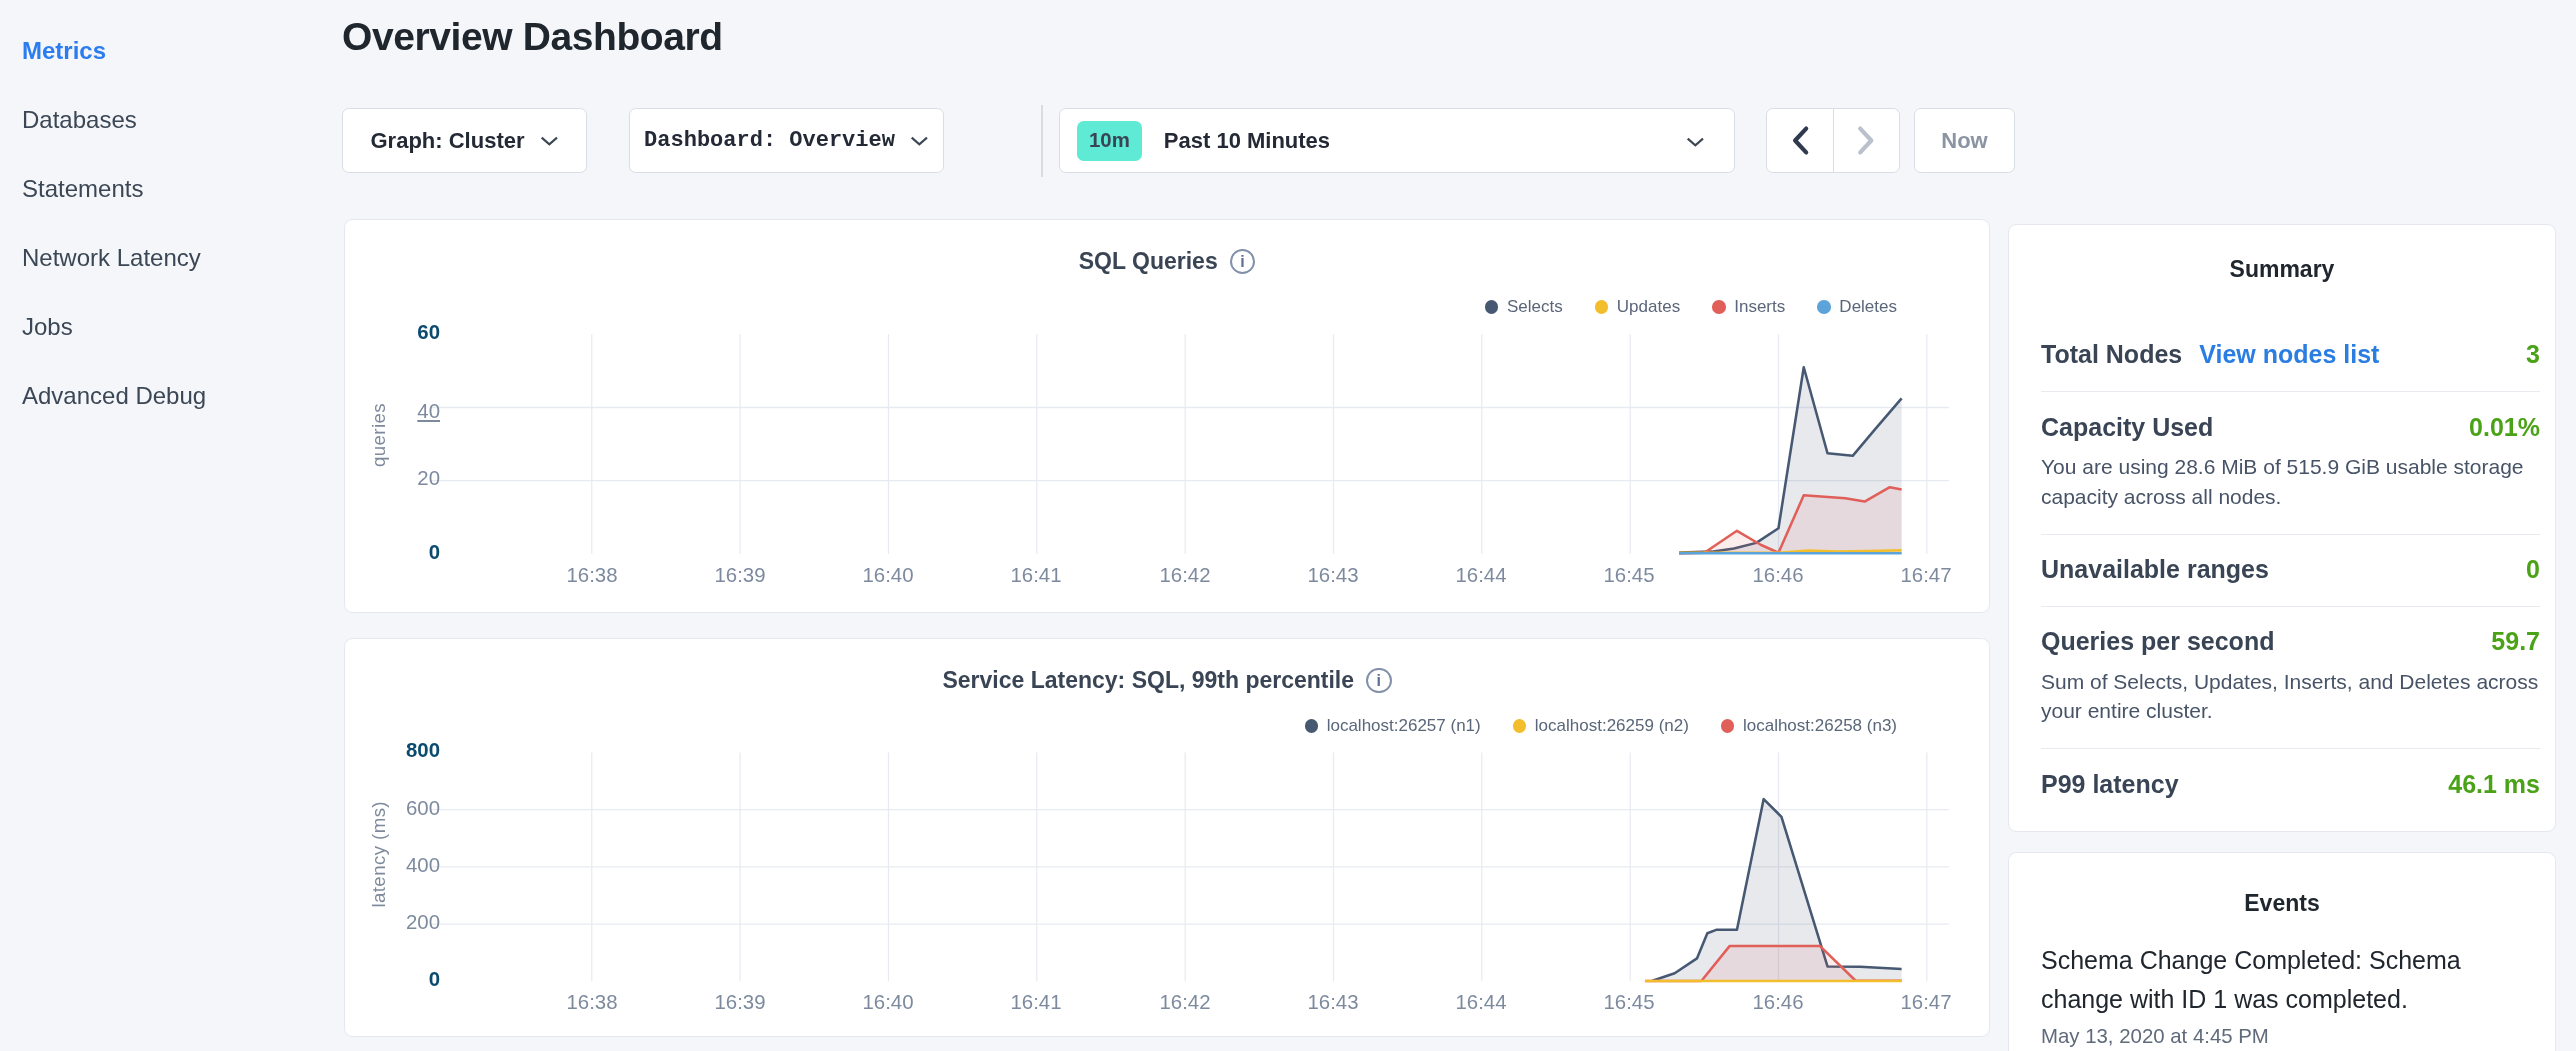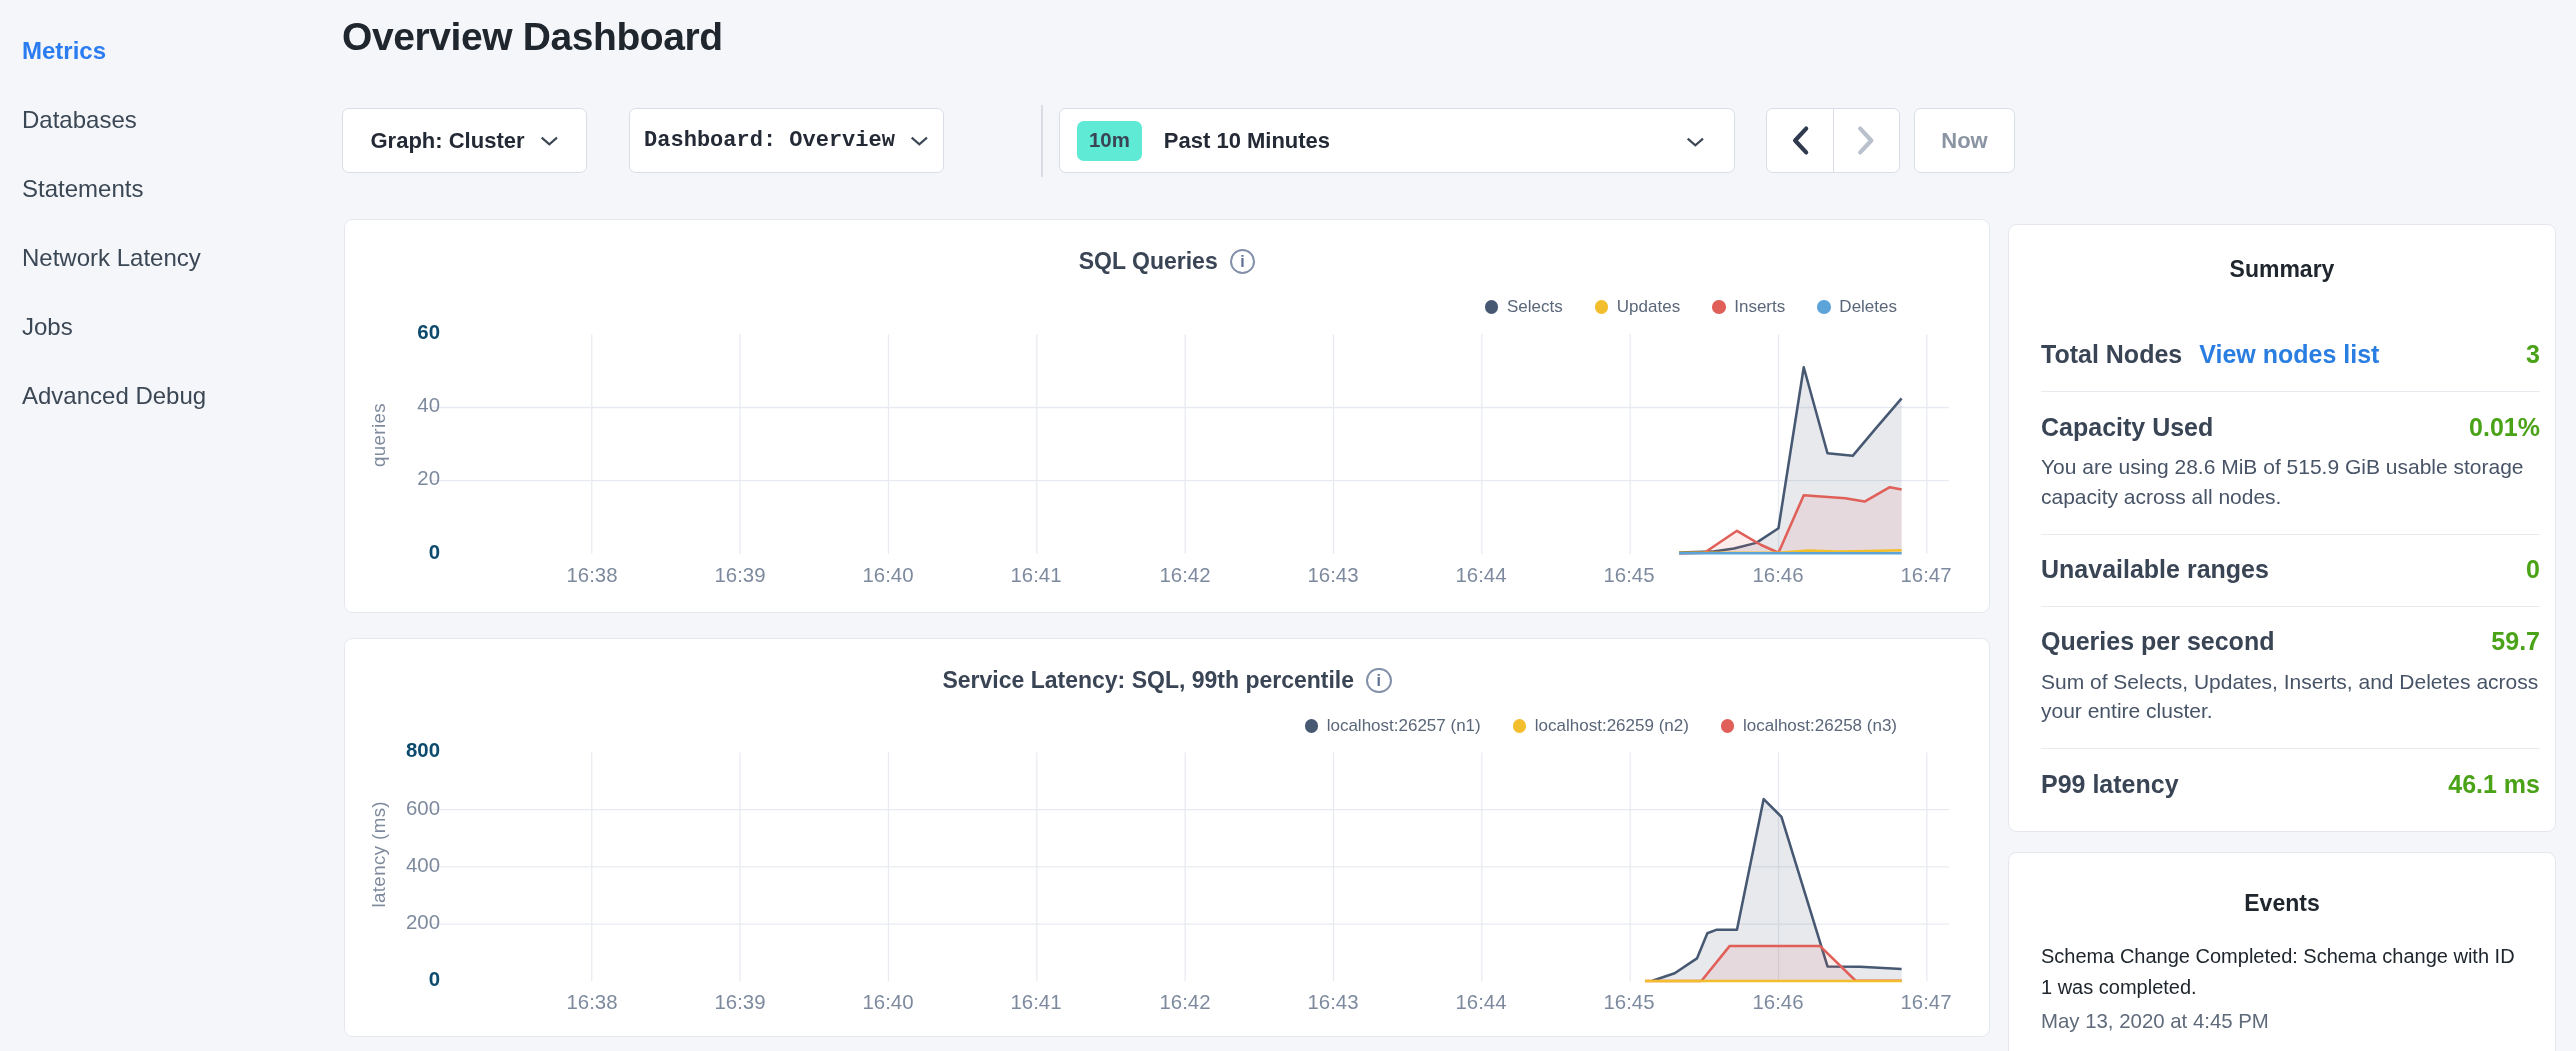--- a/index.html
+++ b/index.html
@@ -69,21 +69,21 @@
   .srow { padding:20.4px 0 22px; border-bottom:1.7px solid #e8eaef; }
   .srow:last-child { border-bottom:none; }
   .srow-head { display:flex; align-items:baseline; }
   .srow-label { font-size:25px; font-weight:bold; color:#394455; }
   .srow-link { font-size:25px; font-weight:bold; color:#2a7de1; margin-left:17px; cursor:pointer; }
   .srow-value { margin-left:auto; font-size:25px; font-weight:bold; color:#4aa217; }
   .srow-desc { margin-top:10.2px; font-size:21px; line-height:1.42; color:#475366; }
   .events-card { left:2008px; top:852px; width:548px; height:272px; border-bottom:none; border-bottom-left-radius:0; border-bottom-right-radius:0; }
   .events-card .rail-title { top:37px; }
   .event-list { position:absolute; top:88px; left:32px; right:29px; }
-  .event-text { font-size:20px; line-height:1.55; color:#20262e; }
+  .event-text { font-size:25px; line-height:1.55; color:#20262e; }
   .event-time { margin-top:6.8px; font-size:20.4px; color:#5f6a7a; }
 </style>
 </head>
 <body>
 
 <nav class="sidebar">
     <div class="side-item active">Metrics</div>
     <div class="side-item">Databases</div>
     <div class="side-item">Statements</div>
     <div class="side-item">Network Latency</div>
@@ -172,21 +172,21 @@
         <span>Inserts</span>
       </span>
       <span class="legend-item">
         <span class="dot" style="background: rgb(91, 163, 217);"></span>
         <span>Deletes</span>
       </span>
     </div>
   <span class="ylabel">queries</span>
   <div class="ytick-layer">
       <span class="ytick strong" style="top: 101px;">60</span>
-      <span class="ytick" style="top: 174px;">40</span>
+      <span class="ytick" style="top: 180px; text-decoration: underline;">40</span>
       <span class="ytick" style="top: 247px;">20</span>
       <span class="ytick strong" style="top: 321px;">0</span>
     </div>
   <div class="xtick-layer">
       <span class="xtick" style="left: 196px; top: 344px;">16:38</span>
       <span class="xtick" style="left: 344px; top: 344px;">16:39</span>
       <span class="xtick" style="left: 492px; top: 344px;">16:40</span>
       <span class="xtick" style="left: 640px; top: 344px;">16:41</span>
       <span class="xtick" style="left: 789px; top: 344px;">16:42</span>
       <span class="xtick" style="left: 937px; top: 344px;">16:43</span>

